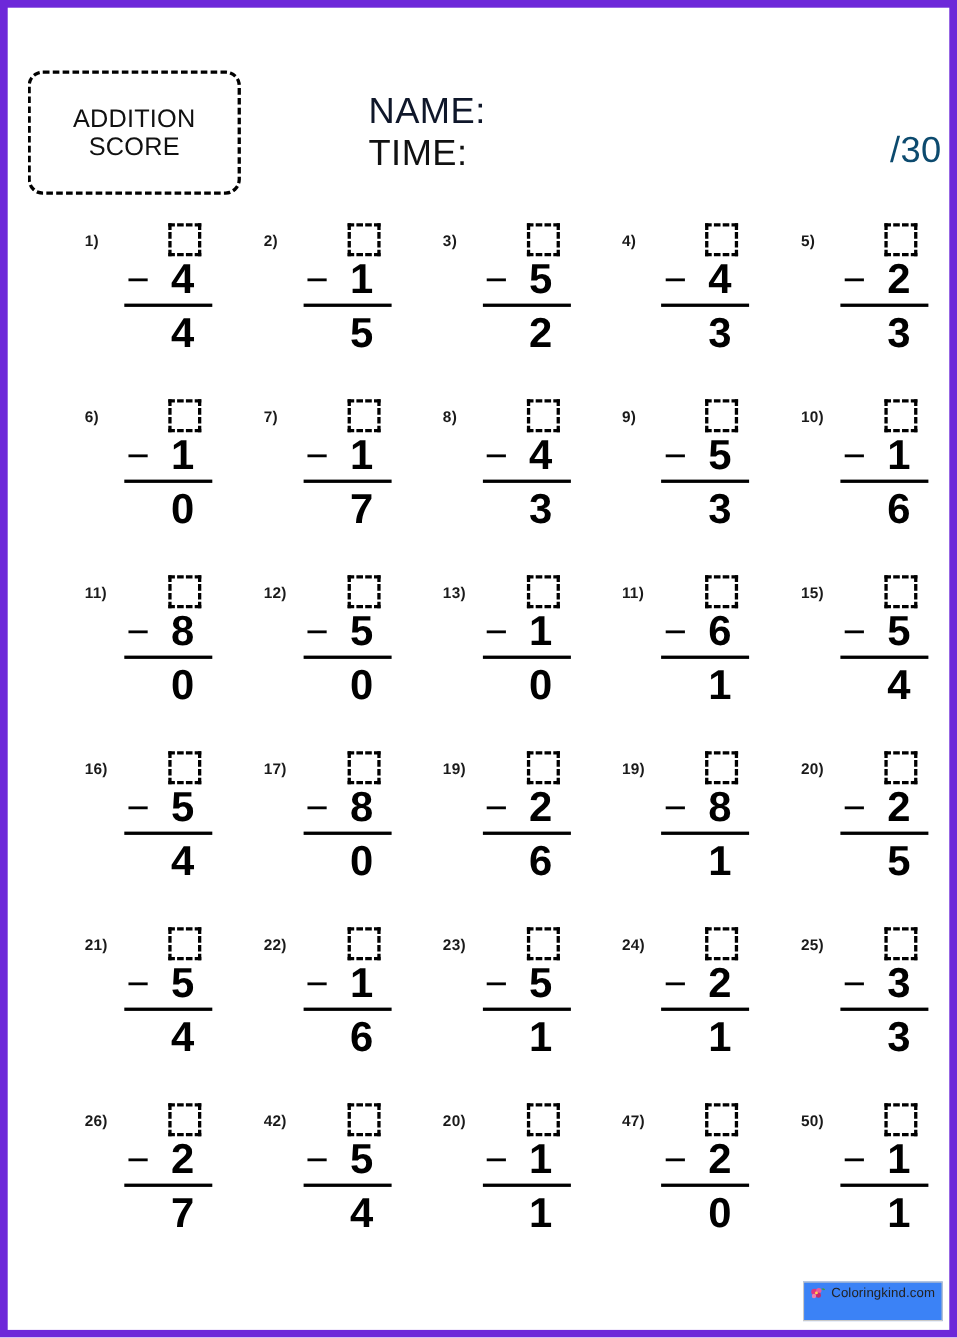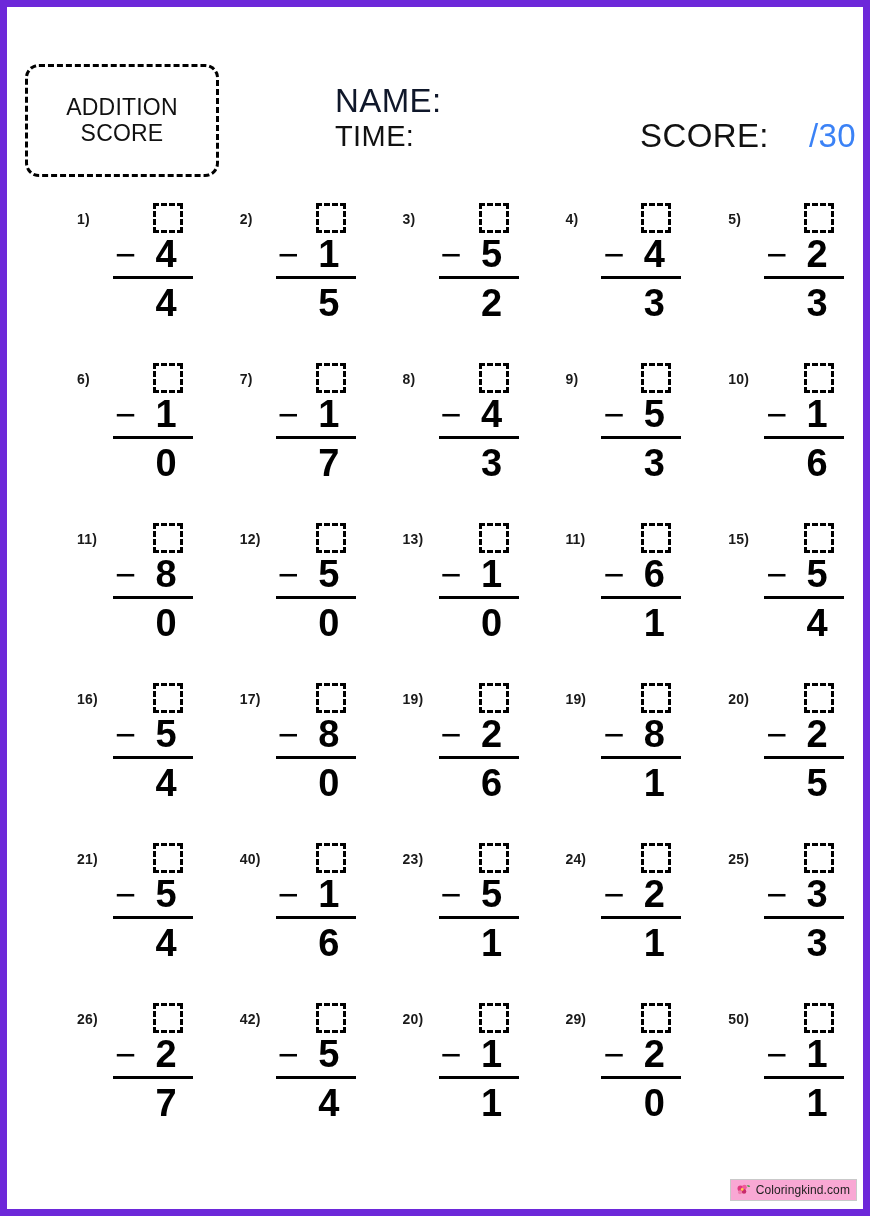--- a/index.html
+++ b/index.html
@@ -58,38 +58,38 @@
     left: 328px;
     top: 75px;
     font-size: 33px;
     color: #0f172a;
     letter-spacing: 0.4px;
   }
   .time-field {
     position: absolute;
     left: 328px;
     top: 113px;
-    font-size: 29px;
+    font-size: 33px;
     color: #111111;
     letter-spacing: 0.4px;
   }
   .score-field {
     position: absolute;
     left: 633px;
     top: 110px;
     font-size: 33px;
     color: #111111;
     letter-spacing: 0.4px;
   }
   .score-total {
     position: absolute;
     left: 802px;
     top: 110px;
     font-size: 33px;
-    color: #3b82f6;
+    color: #0c4a6e;
     letter-spacing: 0.4px;
   }
 
   
   .grid {
     position: absolute;
     left: 28px;
     top: 190px;
     width: 814px;
   }
@@ -174,25 +174,24 @@
     width: 34px;
     text-align: center;
     font-weight: 600;
   }
 
   
   .watermark {
     position: absolute;
     right: 6px;
     bottom: 8px;
-    height: 22px;
+    height: 36px;
     display: flex;
-    align-items: center;
     gap: 5px;
-    background: #f9a8d4;
+    background: #3b82f6;
     border: 1px solid #c9c9c9;
     padding: 2px 6px 2px 4px;
     box-sizing: border-box;
   }
   .watermark-icon {
     width: 16px;
     height: 16px;
     flex: 0 0 auto;
   }
   .watermark-text {
@@ -209,21 +208,20 @@
 
   <div class="header">
 
     <div class="title-box">
       <div class="title-line">ADDITION</div>
       <div class="title-line">SCORE</div>
     </div>
 
     <div class="name-field">NAME:</div>
     <div class="time-field">TIME:</div>
-    <div class="score-field">SCORE:</div>
     <div class="score-total">/30</div>
 
   </div>
 
   <div class="grid" id="problem-grid">
       <div class="grid-row">
         <div class="problem">
           <div class="prob-index">1)</div>
           <div class="prob-stack">
             <div class="blank-box"></div>
@@ -519,21 +517,21 @@
               <span class="minus-sign">−</span>
               <span class="operand-digit">5</span>
             </div>
             <div class="rule"></div>
             <div class="answer-row">
               <span class="answer-digit">4</span>
             </div>
           </div>
         </div>
         <div class="problem">
-          <div class="prob-index">40)</div>
+          <div class="prob-index">22)</div>
           <div class="prob-stack">
             <div class="blank-box"></div>
             <div class="operand-line">
               <span class="minus-sign">−</span>
               <span class="operand-digit">1</span>
             </div>
             <div class="rule"></div>
             <div class="answer-row">
               <span class="answer-digit">6</span>
             </div>
@@ -619,21 +617,21 @@
               <span class="minus-sign">−</span>
               <span class="operand-digit">1</span>
             </div>
             <div class="rule"></div>
             <div class="answer-row">
               <span class="answer-digit">1</span>
             </div>
           </div>
         </div>
         <div class="problem">
-          <div class="prob-index">29)</div>
+          <div class="prob-index">47)</div>
           <div class="prob-stack">
             <div class="blank-box"></div>
             <div class="operand-line">
               <span class="minus-sign">−</span>
               <span class="operand-digit">2</span>
             </div>
             <div class="rule"></div>
             <div class="answer-row">
               <span class="answer-digit">0</span>
             </div>

